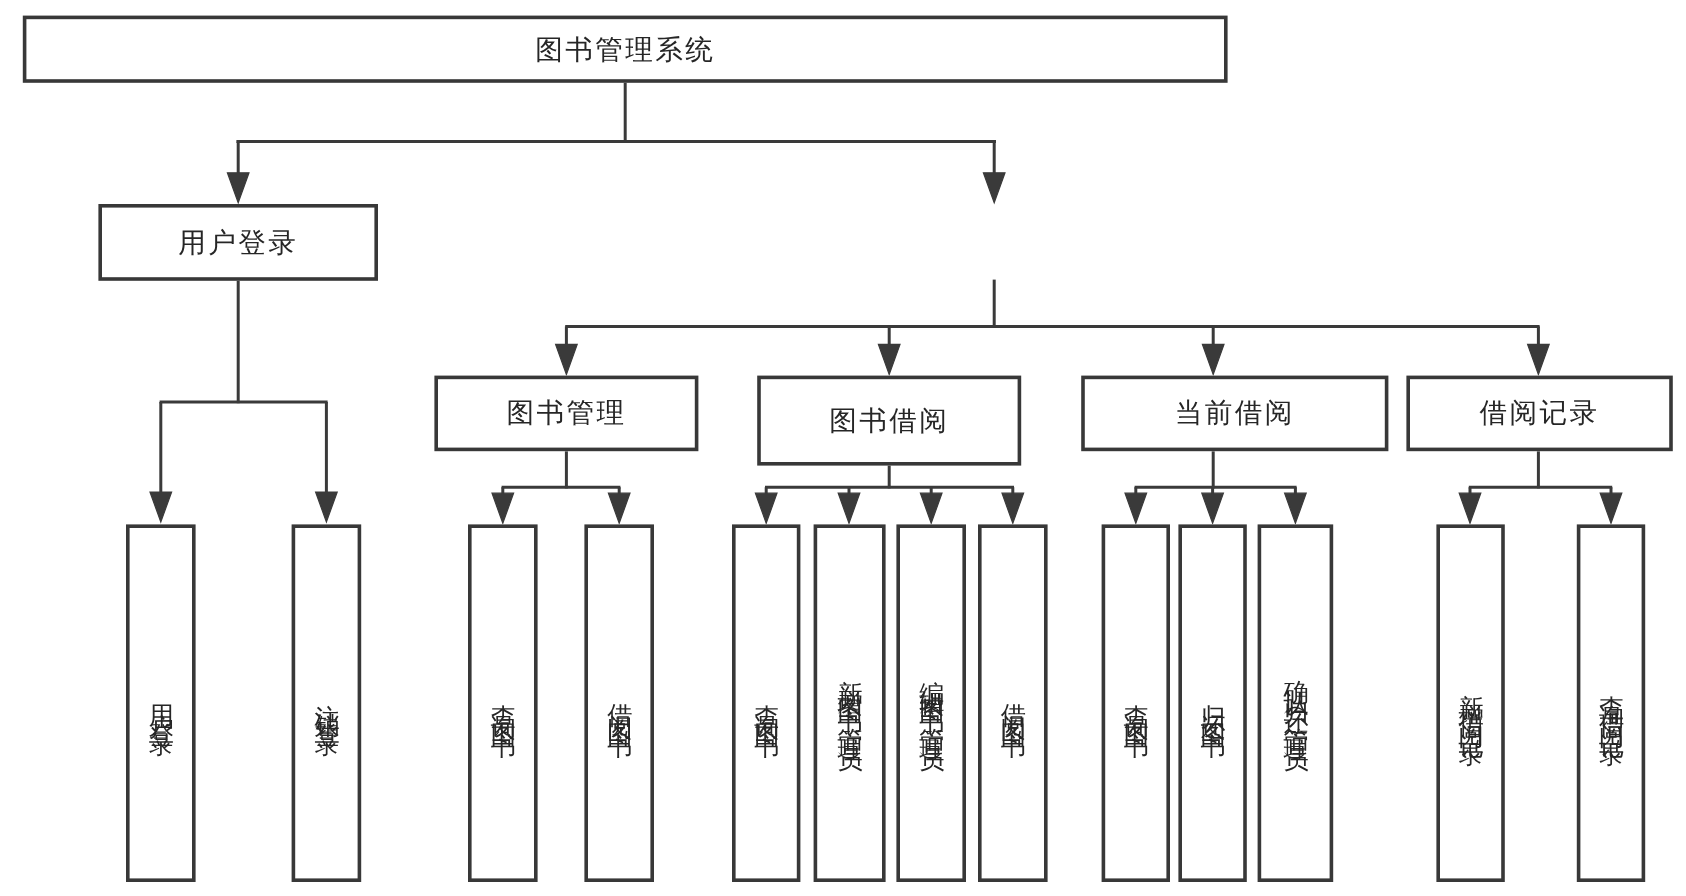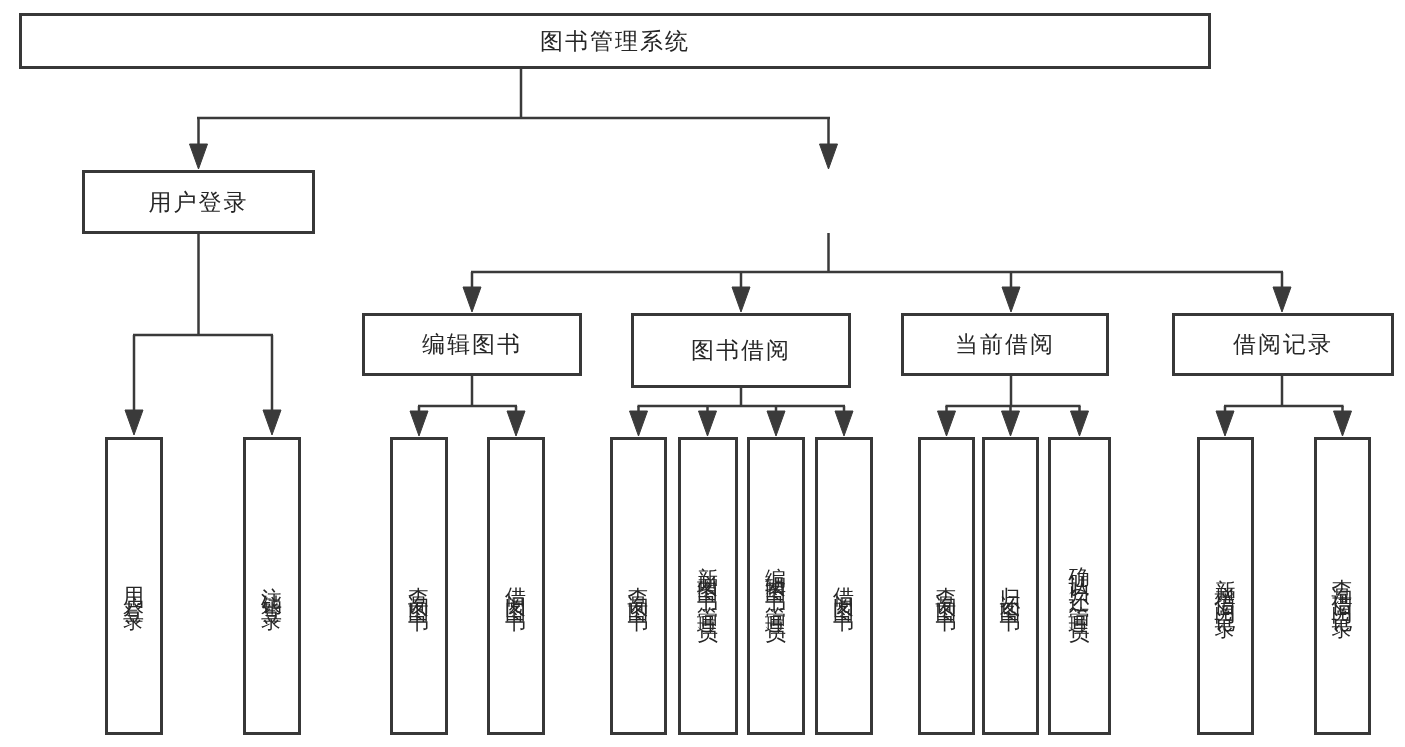--- a/index.html
+++ b/index.html
@@ -152,35 +152,35 @@
     <g>
       <line x1="1282" y1="376" x2="1282" y2="407"></line>
       <line x1="1224" y1="406" x2="1343.5" y2="406"></line>
       <line x1="1225" y1="406" x2="1225" y2="413"></line>
       <polygon points="1216,411 1234,411 1225,436"></polygon>
       <line x1="1342.5" y1="406" x2="1342.5" y2="413"></line>
       <polygon points="1333.5,411 1351.5,411 1342.5,436"></polygon>
     </g>
   </svg>
 
-  <div class="box" style="left:19px; top:13px; width:1192px; height:56px;">
+  <div class="box" style="left:19px; top:13px; width:1004px; height:56px;">
     <span class="hlabel">图书管理系统</span>
   </div>
 
   <div class="box" style="left:82px; top:170px; width:233px; height:64px;">
     <span class="hlabel">用户登录</span>
   </div>
 
   <div class="box" style="left:362px; top:313px; width:220px; height:63px;">
-    <span class="hlabel">编辑图书</span>
+    <span class="hlabel">图书管理</span>
   </div>
   <div class="box" style="left:631px; top:313px; width:220px; height:75px;">
     <span class="hlabel">图书借阅</span>
   </div>
-  <div class="box" style="left:901px; top:313px; width:208px; height:63px;">
+  <div class="box" style="left:901px; top:313px; width:256px; height:63px;">
     <span class="hlabel">当前借阅</span>
   </div>
   <div class="box" style="left:1172px; top:313px; width:222px; height:63px;">
     <span class="hlabel">借阅记录</span>
   </div>
 
   <div class="vbox" style="left:105px; top:437px; width:58px; height:298px;">
     <span class="vlabel">用户登录</span>
   </div>
   <div class="vbox" style="left:243px; top:437px; width:58px; height:298px;">

